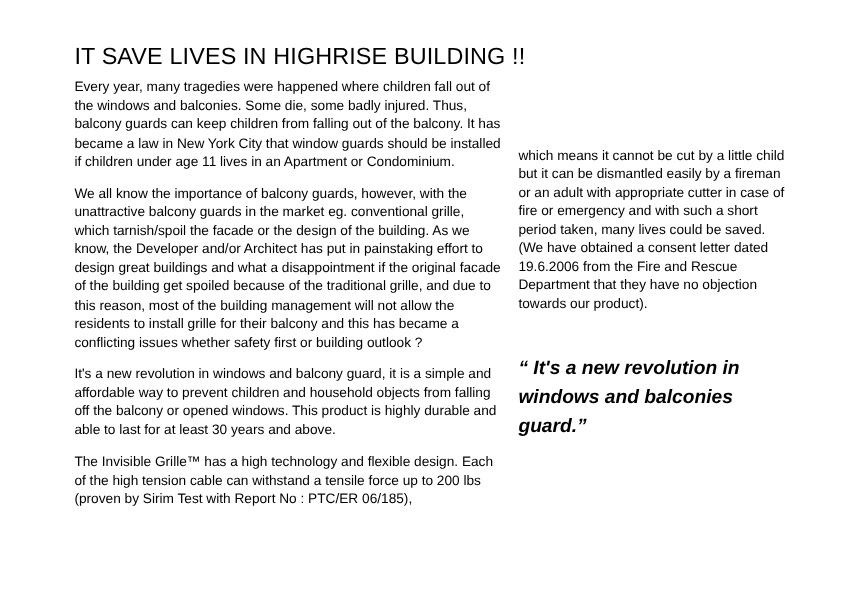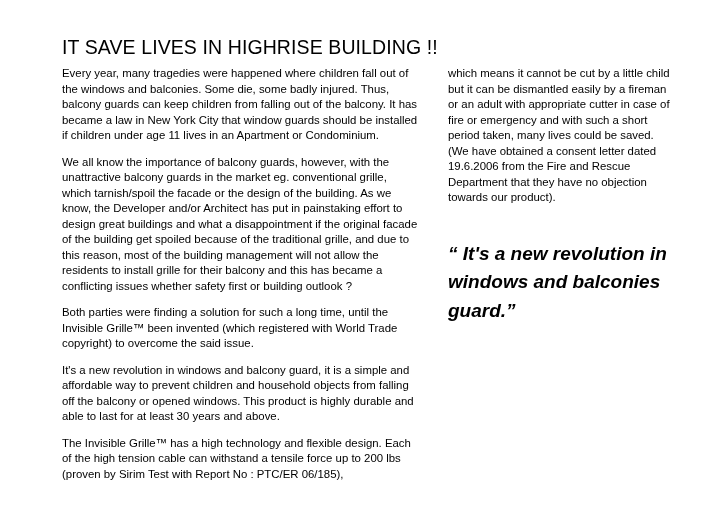--- a/index.html
+++ b/index.html
@@ -24,22 +24,22 @@
   .doc-title {
     font-size: 19.5px;
     font-weight: normal;
     letter-spacing: 0.1px;
     margin: 6px 0 7px 0;
     line-height: 1.2;
     color: #000;
   }
   .columns {
     display: flex;
-    gap: 16px;
-    align-items: flex-start;
+    gap: 0;
+    align-items: center;
   }
   .col-left {
     width: 370px;
     flex: 0 0 370px;
     padding-right: 14px;
     box-sizing: border-box;
   }
   .col-right {
     width: 226px;
     flex: 0 0 226px;
@@ -48,41 +48,40 @@
   p.body {
     font-size: 11.4px;
     line-height: 1.36;
     margin: 0 0 11px 0;
     text-align: left;
   }
   p.body:last-child {
     margin-bottom: 0;
   }
   .pull-quote {
-    font-size: 19px;
+    font-size: 16px;
     font-style: italic;
     font-weight: bold;
     line-height: 1.5;
     margin: 34px 0 0 0;
     color: #000;
   }
 </style>
 </head>
 <body>
 
 <div class="page">
 
   <h1 class="doc-title">IT SAVE LIVES IN HIGHRISE BUILDING !!</h1>
 
   <div class="columns">
 
     <div class="col-left">
       <p class="body">Every year, many tragedies were happened where children fall out of the windows and balconies.  Some die, some badly injured. Thus, balcony guards can keep children from falling out of the balcony.  It has became a law in New York City that window guards should be installed if children under age 11 lives in an Apartment or Condominium.</p>
       <p class="body">We all know the importance of balcony guards, however, with the unattractive balcony guards in the market eg. conventional grille, which tarnish/spoil the facade or the design of the building. As we know, the Developer and/or Architect has put in painstaking effort to design great buildings and what a disappointment if the original facade of the building get spoiled because of the traditional grille, and due to this reason, most of the building management will not allow the residents to install grille for their balcony and this has became a conflicting issues whether safety first or building outlook ?</p>
-      <p class="body">Both parties were finding a solution for such a long time, until the Invisible  Grille™ been invented (which registered with World Trade copyright) to overcome the said issue.</p>
       <p class="body">It's a new revolution in windows and balcony guard, it is a simple and affordable way to prevent children and household objects from falling off the balcony or opened windows. This product is highly durable and able to last for at least 30 years and above.</p>
       <p class="body">The Invisible  Grille™ has a high technology and flexible design. Each of the high tension cable can withstand a tensile force up to 200 lbs (proven by Sirim Test with Report No : PTC/ER 06/185),</p>
     </div>
 
     <div class="col-right">
       <p class="body">which means it cannot be cut by a little child but it can be dismantled easily by a fireman or an adult with appropriate cutter in case of fire or emergency and with such a short period taken, many lives could be saved. (We have obtained a consent letter dated 19.6.2006 from the Fire and Rescue Department that they have no objection towards our product).</p>
       <p class="pull-quote">“ It's a new revolution in windows and balconies guard.”</p>
     </div>
 
   </div>

